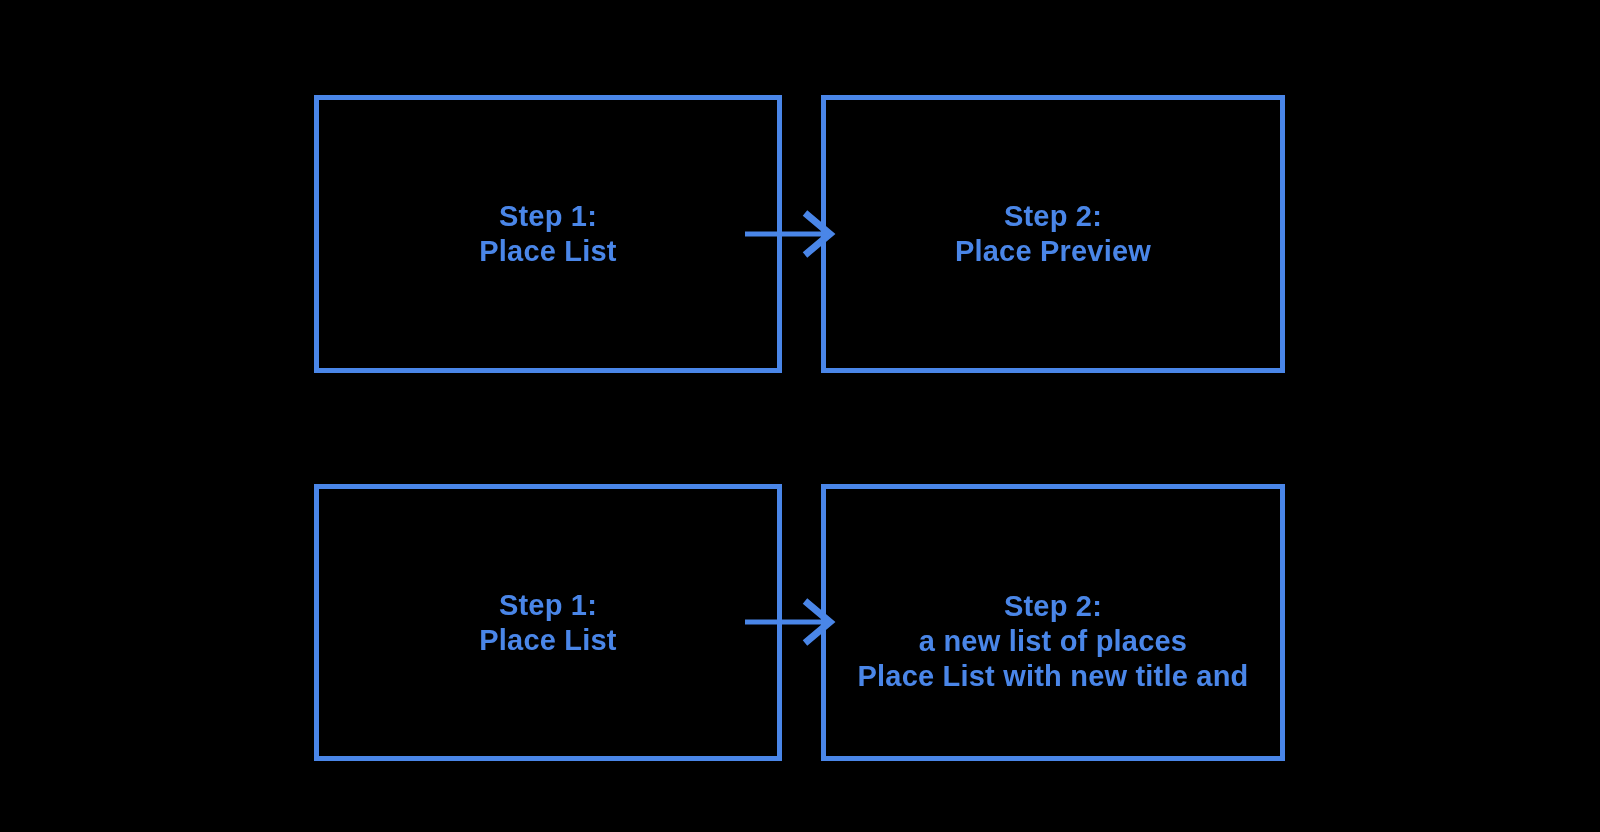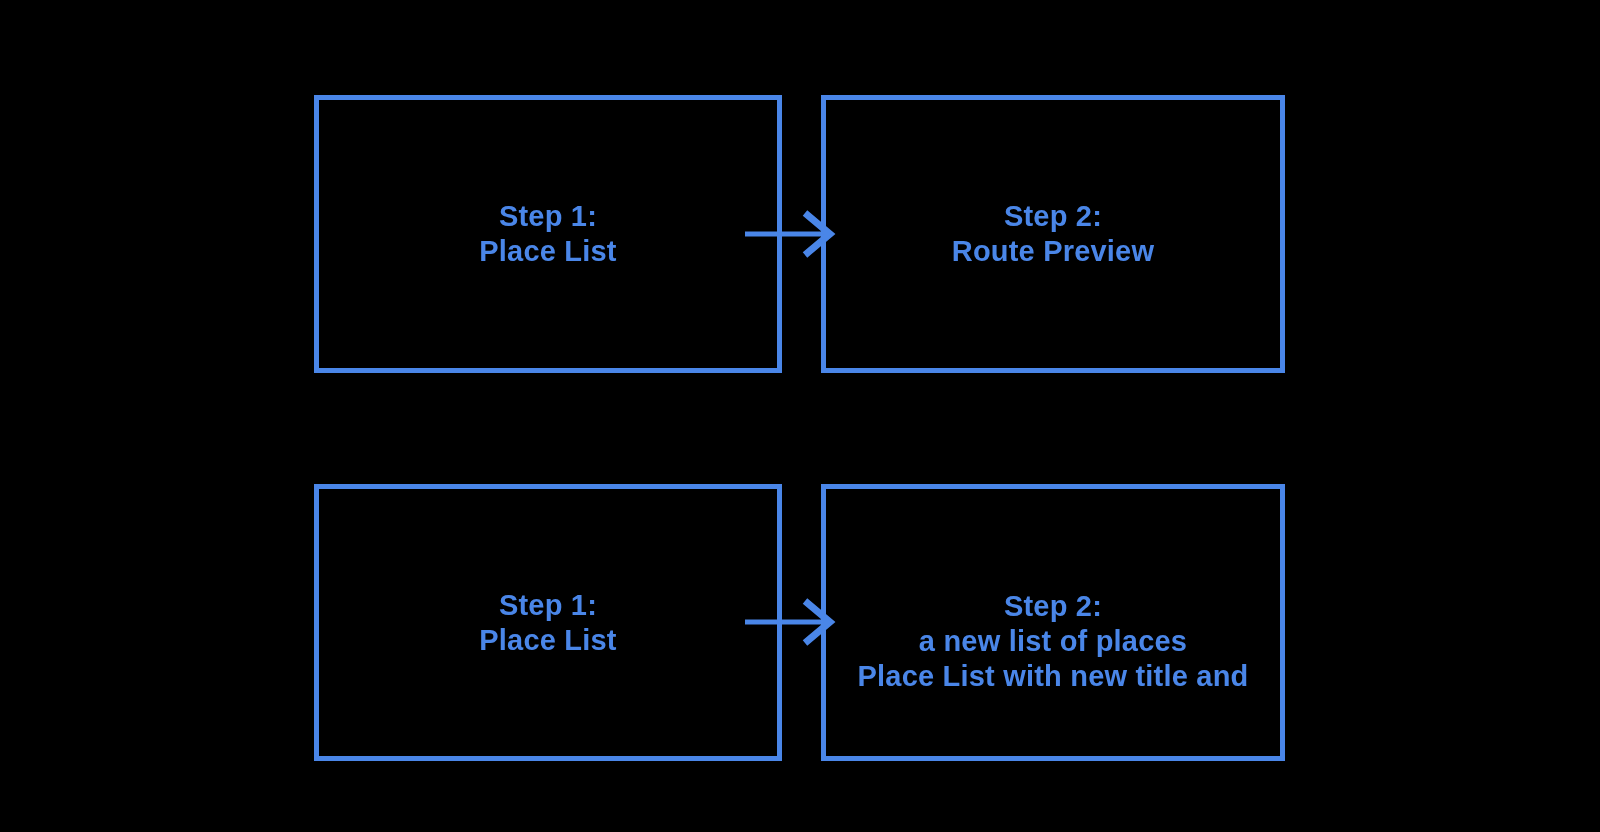--- a/index.html
+++ b/index.html
@@ -53,21 +53,21 @@
   <div class="box box1">
     <div class="box-label">
       <div>Step 1:</div>
       <div>Place List</div>
     </div>
   </div>
 
   <div class="box box2">
     <div class="box-label">
       <div>Step 2:</div>
-      <div>Route Preview</div>
+      <div>Place Preview</div>
     </div>
   </div>
 
   <div class="box box3">
     <div class="box-label">
       <div>Step 1:</div>
       <div>Place List</div>
     </div>
   </div>
 

